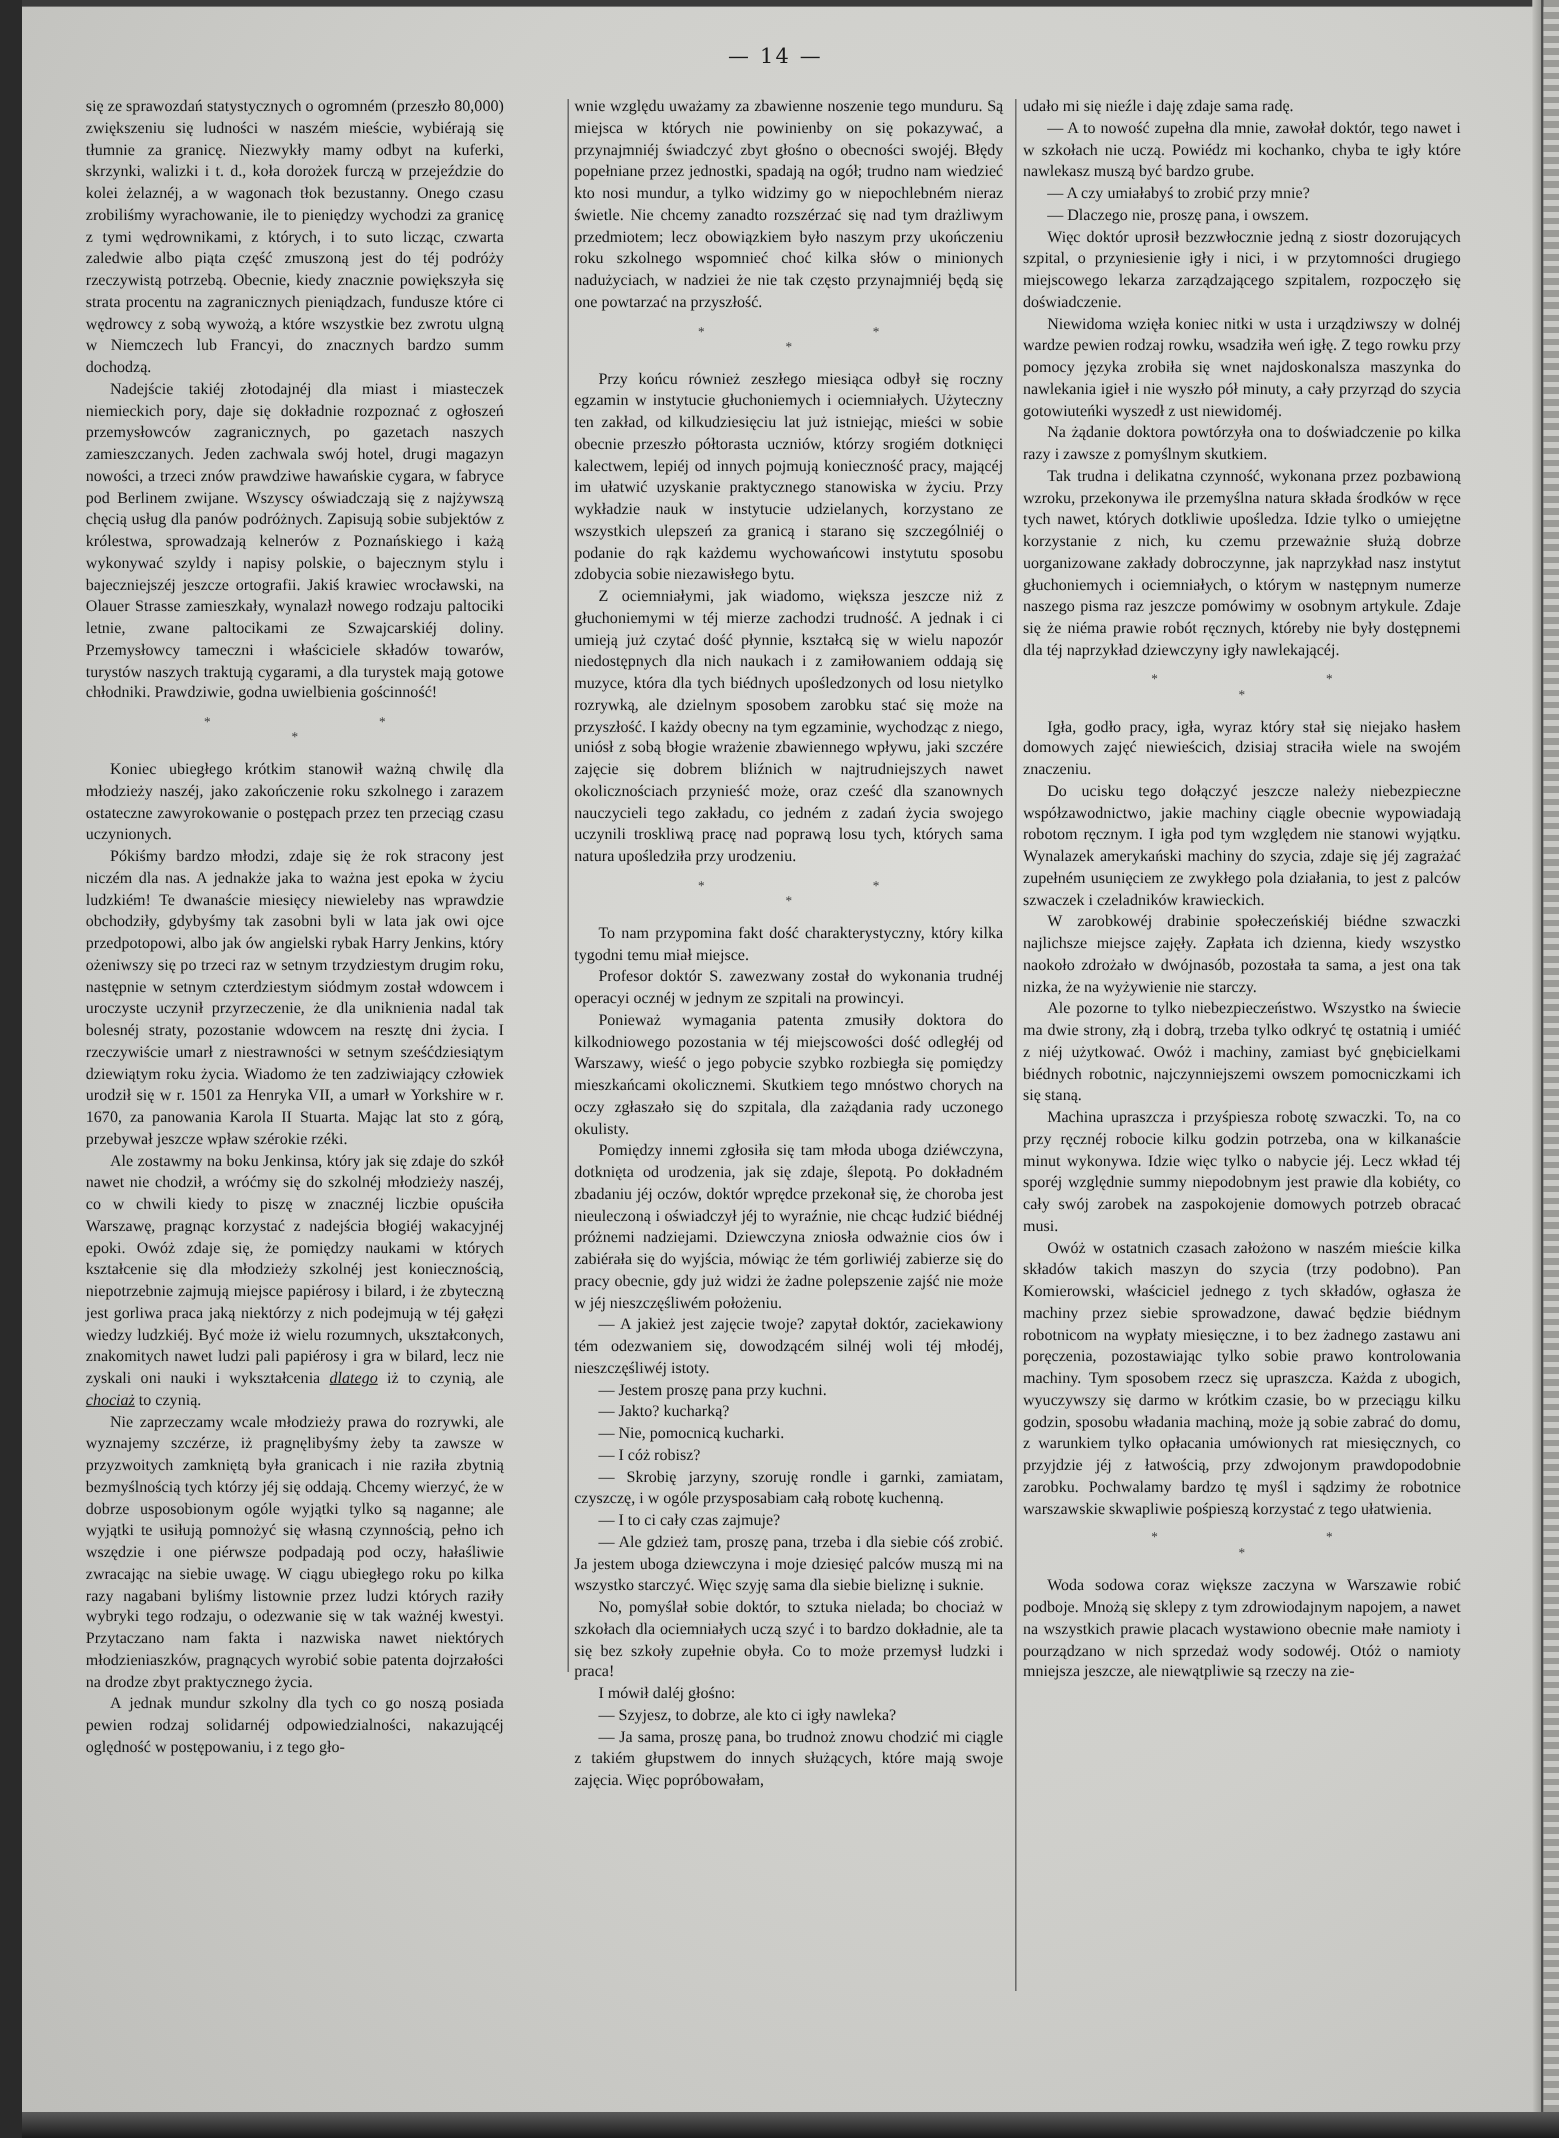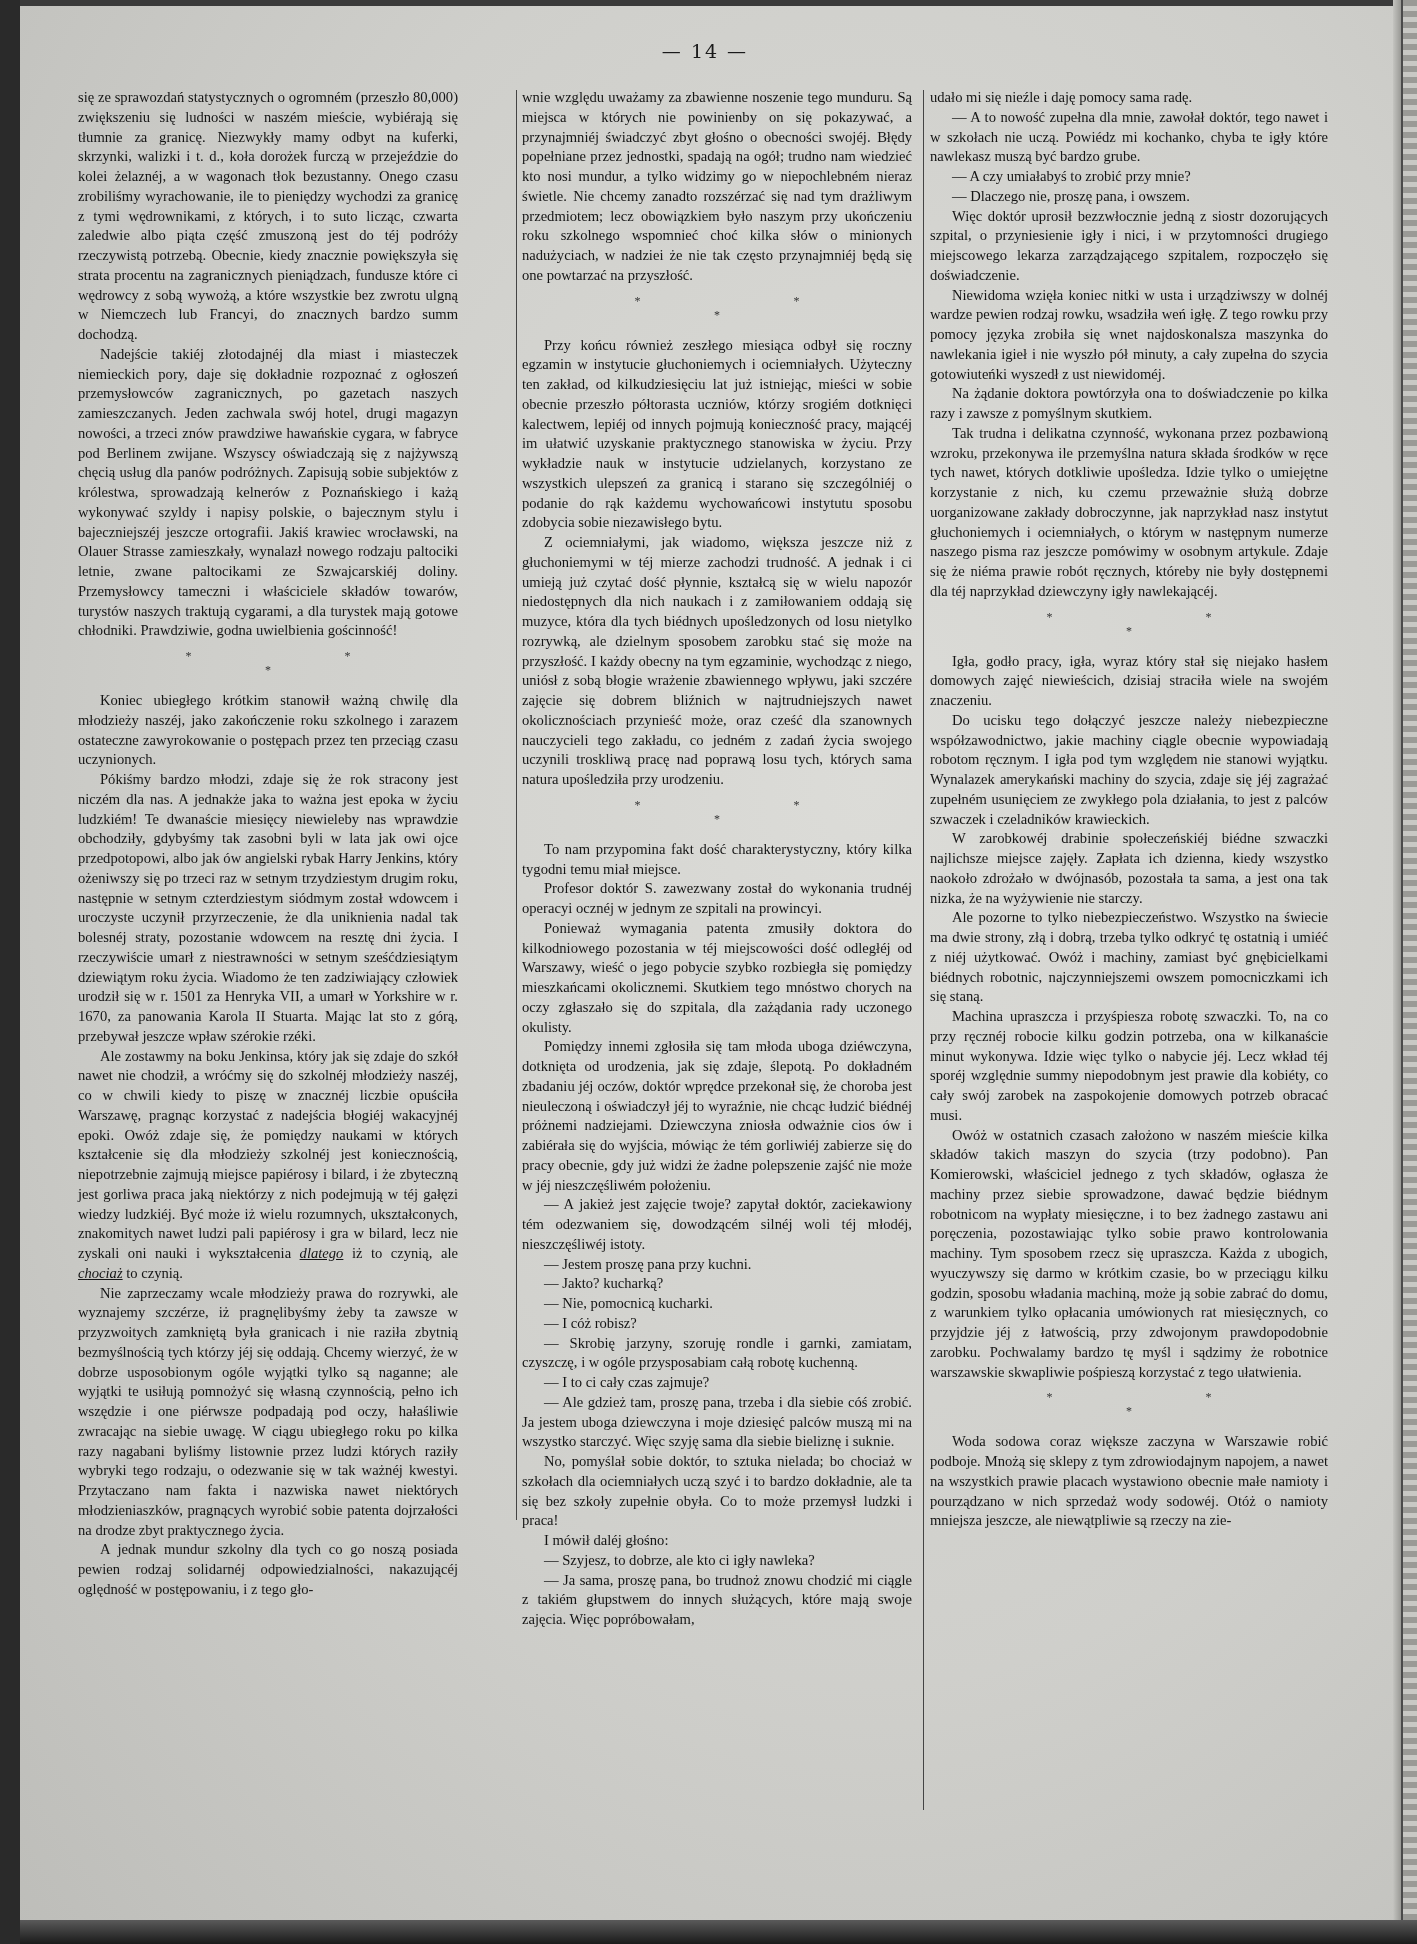--- a/index.html
+++ b/index.html
@@ -101,26 +101,26 @@
       <p>— I cóż robisz?</p>
       <p>— Skrobię jarzyny, szoruję rondle i garnki, zamiatam, czyszczę, i w ogóle przysposabiam całą robotę kuchenną.</p>
       <p>— I to ci cały czas zajmuje?</p>
       <p>— Ale gdzież tam, proszę pana, trzeba i dla siebie cóś zrobić. Ja jestem uboga dziewczyna i moje dziesięć palców muszą mi na wszystko starczyć. Więc szyję sama dla siebie bieliznę i suknie.</p>
       <p>No, pomyślał sobie doktór, to sztuka nielada; bo chociaż w szkołach dla ociemniałych uczą szyć i to bardzo dokładnie, ale ta się bez szkoły zupełnie obyła. Co to może przemysł ludzki i praca!</p>
       <p>I mówił daléj głośno:</p>
       <p>— Szyjesz, to dobrze, ale kto ci igły nawleka?</p>
       <p>— Ja sama, proszę pana, bo trudnoż znowu chodzić mi ciągle z takiém głupstwem do innych służących, które mają swoje zajęcia. Więc popróbowałam,</p>
     </div>
   <div class="column col-3">
-      <p class="cont">udało mi się nieźle i daję pomocy sama radę.</p>
+      <p class="cont">udało mi się nieźle i daję zdaje sama radę.</p>
       <p>— A to nowość zupełna dla mnie, zawołał doktór, tego nawet i w szkołach nie uczą. Powiédz mi kochanko, chyba te igły które nawlekasz muszą być bardzo grube.</p>
       <p>— A czy umiałabyś to zrobić przy mnie?</p>
       <p>— Dlaczego nie, proszę pana, i owszem.</p>
       <p>Więc doktór uprosił bezzwłocznie jedną z siostr dozorujących szpital, o przyniesienie igły i nici, i w przytomności drugiego miejscowego lekarza zarządzającego szpitalem, rozpoczęło się doświadczenie.</p>
-      <p>Niewidoma wzięła koniec nitki w usta i urządziwszy w dolnéj wardze pewien rodzaj rowku, wsadziła weń igłę. Z tego rowku przy pomocy języka zrobiła się wnet najdoskonalsza maszynka do nawlekania igieł i nie wyszło pół minuty, a cały zupełna do szycia gotowiuteńki wyszedł z ust niewidoméj.</p>
+      <p>Niewidoma wzięła koniec nitki w usta i urządziwszy w dolnéj wardze pewien rodzaj rowku, wsadziła weń igłę. Z tego rowku przy pomocy języka zrobiła się wnet najdoskonalsza maszynka do nawlekania igieł i nie wyszło pół minuty, a cały przyrząd do szycia gotowiuteńki wyszedł z ust niewidoméj.</p>
       <p>Na żądanie doktora powtórzyła ona to doświadczenie po kilka razy i zawsze z pomyślnym skutkiem.</p>
       <p>Tak trudna i delikatna czynność, wykonana przez pozbawioną wzroku, przekonywa ile przemyślna natura składa środków w ręce tych nawet, których dotkliwie upośledza. Idzie tylko o umiejętne korzystanie z nich, ku czemu przeważnie służą dobrze uorganizowane zakłady dobroczynne, jak naprzykład nasz instytut głuchoniemych i ociemniałych, o którym w następnym numerze naszego pisma raz jeszcze pomówimy w osobnym artykule. Zdaje się że niéma prawie robót ręcznych, któreby nie były dostępnemi dla téj naprzykład dziewczyny igły nawlekającéj.</p>
       <div class="asterism">
         <span class="row1">*  *</span>
         <span class="row2">*</span>
       </div>
       <p>Igła, godło pracy, igła, wyraz który stał się niejako hasłem domowych zajęć niewieścich, dzisiaj straciła wiele na swojém znaczeniu.</p>
       <p>Do ucisku tego dołączyć jeszcze należy niebezpieczne współzawodnictwo, jakie machiny ciągle obecnie wypowiadają robotom ręcznym. I igła pod tym względem nie stanowi wyjątku. Wynalazek amerykański machiny do szycia, zdaje się jéj zagrażać zupełném usunięciem ze zwykłego pola działania, to jest z palców szwaczek i czeladników krawieckich.</p>
       <p>W zarobkowéj drabinie społeczeńskiéj biédne szwaczki najlichsze miejsce zajęły. Zapłata ich dzienna, kiedy wszystko naokoło zdrożało w dwójnasób, pozostała ta sama, a jest ona tak nizka, że na wyżywienie nie starczy.</p>
       <p>Ale pozorne to tylko niebezpieczeństwo. Wszystko na świecie ma dwie strony, złą i dobrą, trzeba tylko odkryć tę ostatnią i umiéć z niéj użytkować. Owóż i machiny, zamiast być gnębicielkami biédnych robotnic, najczynniejszemi owszem pomocniczkami ich się staną.</p>

